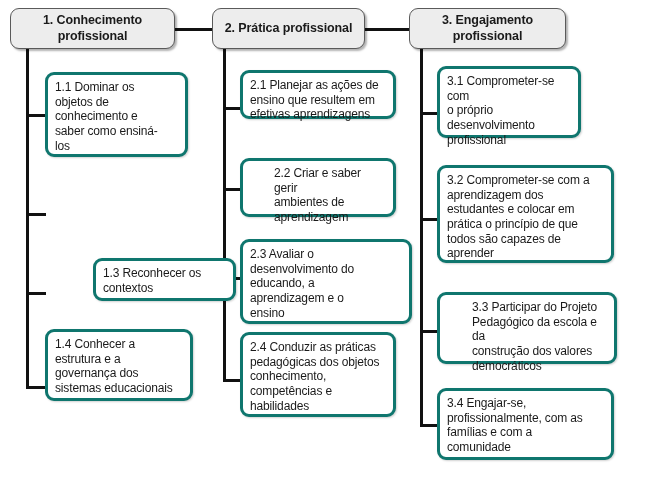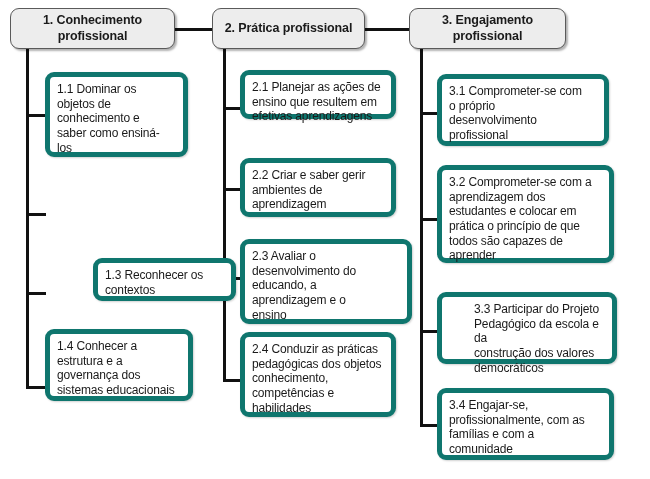--- a/index.html
+++ b/index.html
@@ -20,21 +20,21 @@
     height: 479px;
     border-radius: 16px;
   }
 
   
   .node {
     position: absolute;
     box-sizing: border-box;
     border-radius: 9px;
     background: #ffffff;
-    border: 5px solid #0f766e;
+    border: 3px solid #0f766e;
     box-shadow: 1px 1px 2px rgba(0,0,0,0.18);
     z-index: 3;
   }
   .node.header {
     background: #ededed;
     border: 1px solid #5a5a5a;
     box-shadow: 2px 2px 2px rgba(0,0,0,0.30);
     display: flex;
     align-items: center;
     justify-content: center;
@@ -117,21 +117,21 @@
   <div class="node header" style="left:212px; top:8px; width:153px; height:41px;">
     <span class="txt">2. Prática
 profissional</span>
   </div>
 
   <div class="node child" style="left:240px; top:70px; width:156px; height:49px;">
     <span class="txt">2.1 Planejar as ações de
 ensino que resultem em
 efetivas aprendizagens</span>
   </div>
-  <div class="node child" style="left:240px; top:158px; width:156px; height:59px;">
+  <div class="node child" style="left:240px; top:158px; width:156px; height:59px;padding-left:24px;">
     <span class="txt">2.2 Criar e saber gerir
 ambientes de
 aprendizagem</span>
   </div>
   <div class="node child" style="left:240px; top:239px; width:172px; height:85px;">
     <span class="txt">2.3 Avaliar o
 desenvolvimento do
 educando, a
 aprendizagem e o
 ensino</span>
@@ -149,21 +149,21 @@
   <div class="line h" style="left:420px; top:112px; width:18px;"></div>
   <div class="line h" style="left:420px; top:218px; width:18px;"></div>
   <div class="line h" style="left:420px; top:330px; width:18px;"></div>
   <div class="line h" style="left:420px; top:424px; width:18px;"></div>
 
   <div class="node header" style="left:409px; top:8px; width:157px; height:41px;">
     <span class="txt">3. Engajamento
 profissional</span>
   </div>
 
-  <div class="node child" style="left:437px; top:74px; width:172px; height:72px;">
+  <div class="node child" style="left:437px; top:66px; width:144px; height:72px;">
     <span class="txt">3.1 Comprometer-se com
 o próprio
 desenvolvimento
 profissional</span>
   </div>
   <div class="node child" style="left:437px; top:165px; width:177px; height:98px;">
     <span class="txt">3.2 Comprometer-se com a
 aprendizagem dos
 estudantes e colocar em
 prática o princípio de que

